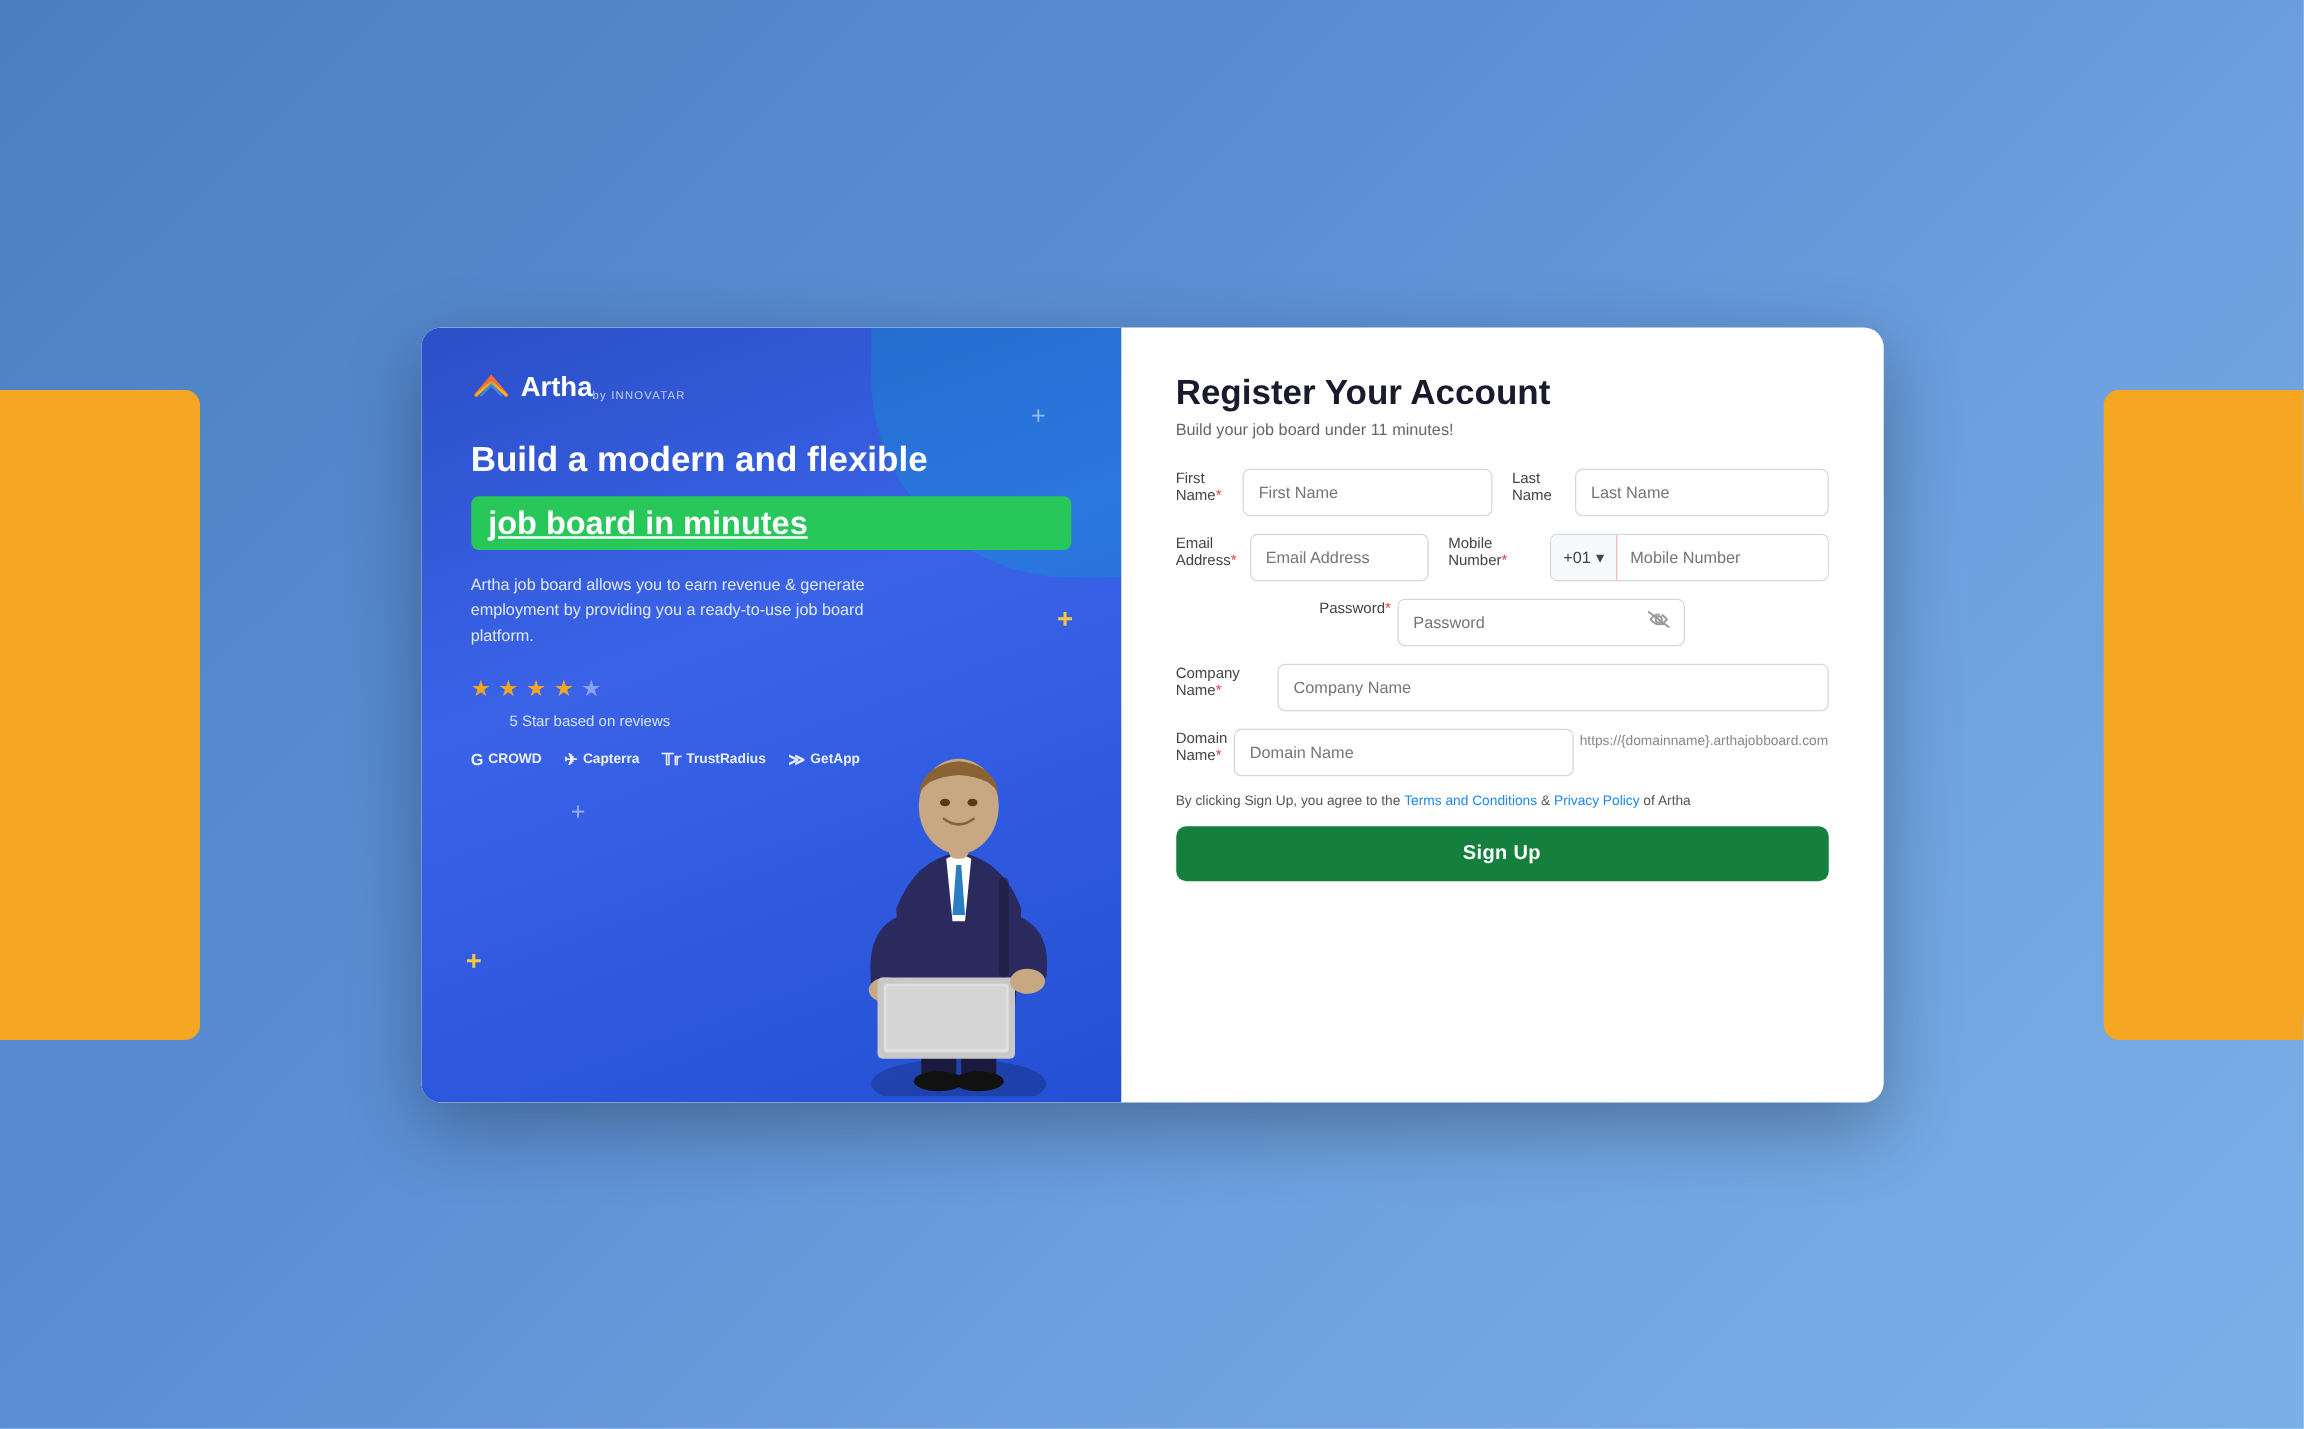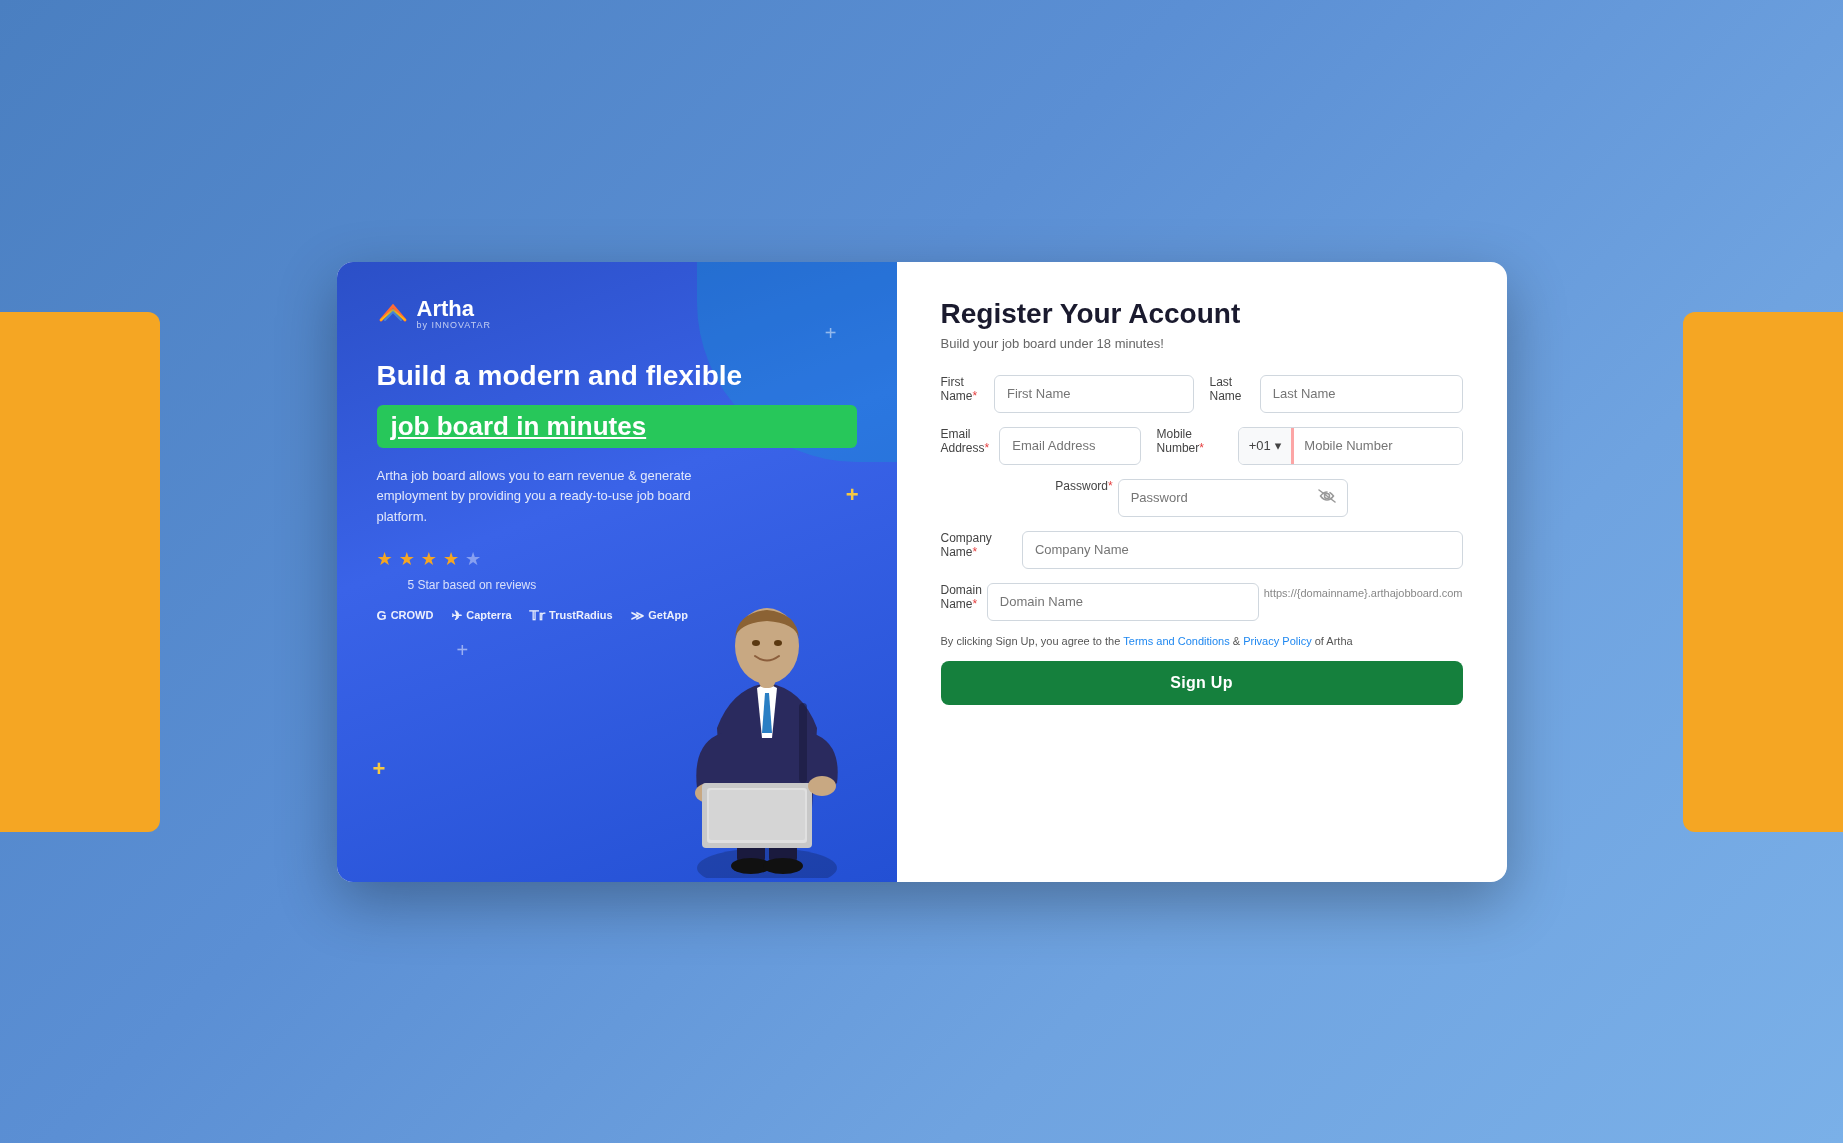--- a/index.html
+++ b/index.html
@@ -75,21 +75,21 @@
       margin-bottom: 28px;
       position: relative;
       z-index: 2;
     }
     .logo-icon {
       width: 32px;
       height: 24px;
     }
     .logo-text-wrap {
       display: flex;
-      flex-direction: column;
+      align-items: flex-end;
     }
     .logo-name {
       font-size: 22px;
       font-weight: 700;
       color: #fff;
       line-height: 1;
     }
     .logo-sub {
       font-size: 9px;
       color: rgba(255,255,255,0.7);
@@ -248,21 +248,21 @@
       border: 1px solid #d0d7de;
       border-radius: 6px;
       overflow: hidden;
       height: 38px;
     }
     .phone-prefix {
       display: flex;
       align-items: center;
       gap: 4px;
       padding: 0 10px;
-      border-right: 3px solid #fca5a5;
+      border-right: 1px solid #fca5a5;
       height: 100%;
       font-size: 13px;
       color: #444;
       background: #f8f9fa;
       cursor: pointer;
       white-space: nowrap;
     }
     .phone-input {
       flex: 1;
       border: none;
@@ -412,21 +412,21 @@
 
         <ellipse cx="175" cy="228" rx="14" ry="10" fill="#c8a882"></ellipse>
 
         <rect x="152" y="145" width="8" height="80" rx="4" fill="#1a1a3e" opacity="0.6"></rect>
       </svg>
     </div>
   </div>
 
   <div class="right-panel">
     <h1 class="form-title">Register Your Account</h1>
-    <p class="form-subtitle">Build your job board under 18 minutes!</p>
+    <p class="form-subtitle">Build your job board under 11 minutes!</p>
 
     
     <div class="form-row">
       <div class="form-group">
         <label class="form-label">
           <span>First Name</span><span class="required">*</span>
         </label>
         <input class="form-input" type="text" placeholder="First Name" style="">
       </div>
       <div class="form-group">

